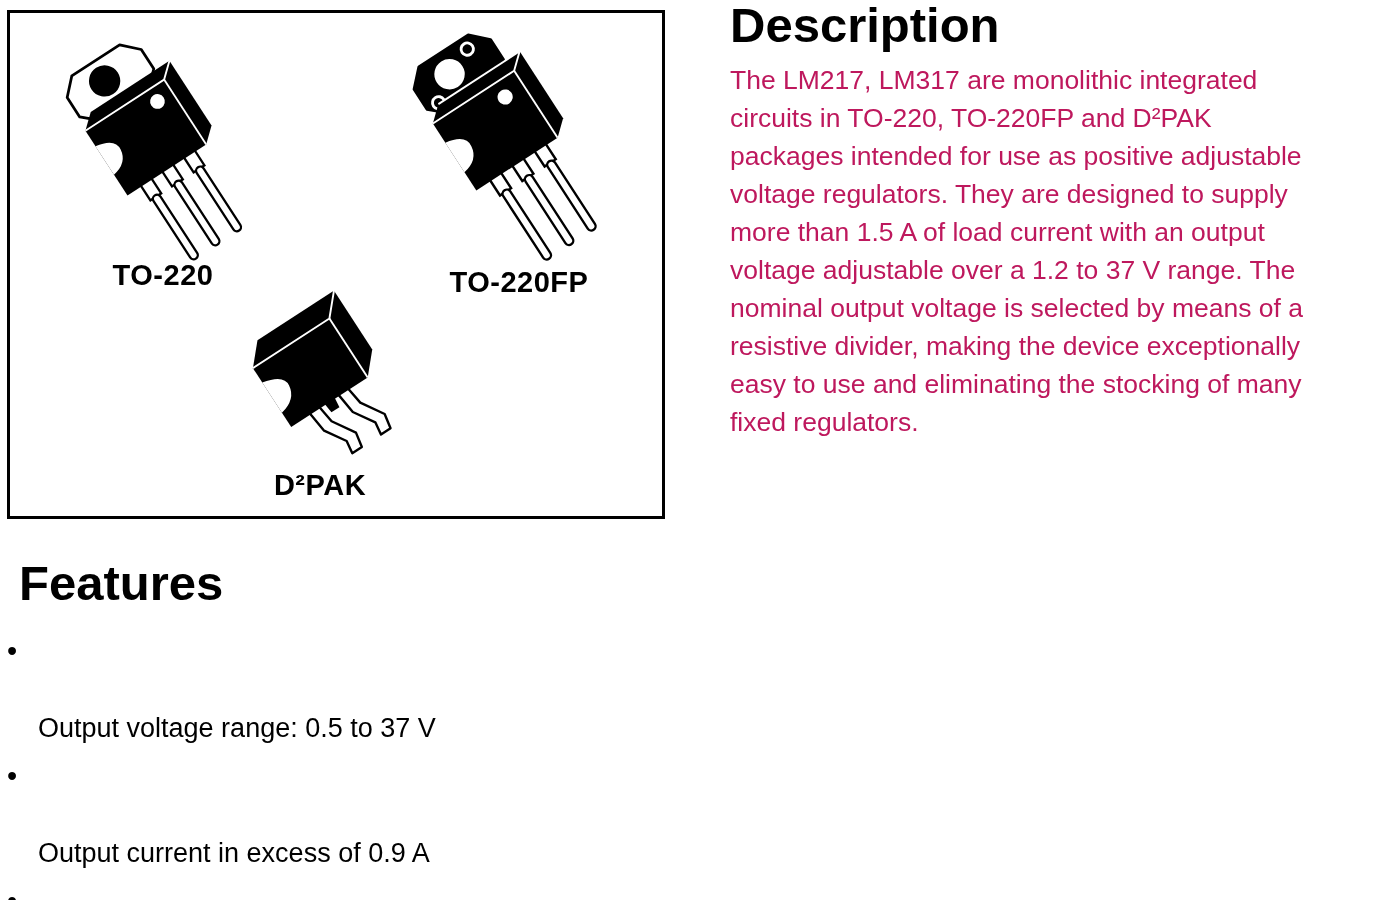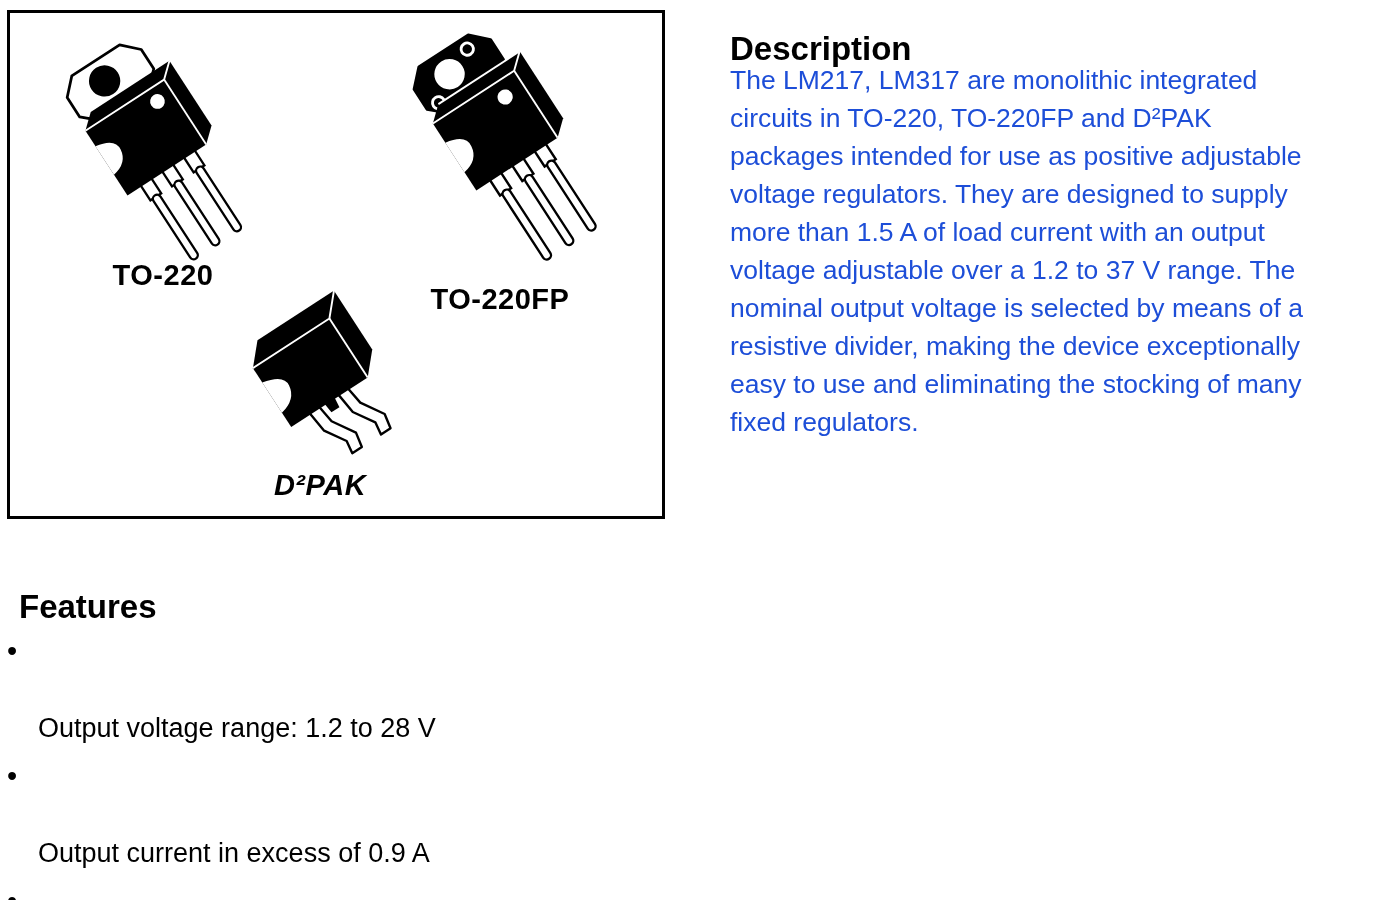--- a/index.html
+++ b/index.html
@@ -29,35 +29,34 @@
     text-align: center;
     font-size: 29px;
     font-weight: bold;
     letter-spacing: 0.5px;
     color: #000;
   }
 
   
   .description { position: absolute; left: 730px; top: 0; width: 651px; }
   .section-heading {
-    font-size: 33px;
+    font-size: 49px;
     font-weight: bold;
     line-height: 46px;
     color: #000;
-    margin-top: 24px;
   }
   .description .section-heading { position: absolute; left: 0; top: 2px; }
   .description-body {
     position: absolute;
     left: 0; top: 61px;
     width: 651px;
     font-size: 26.5px;
     line-height: 38px;
     white-space: pre-line;
-    color: #1d4ed8;
+    color: #be185d;
   }
 
   
   .features-heading { position: absolute; left: 19px; top: 560px; }
   .features-list {
     position: absolute;
     left: 5px; top: 633px;
     width: 700px;
     list-style: none;
   }
@@ -126,38 +125,38 @@
         <g>
           <path d="M-3,58 L13,44 L115,44 L115,128 L99,142 L-3,142 Z" fill="#000000"></path>
           <path d="M13,44 L115,44" fill="none" stroke="#ffffff" stroke-width="2"></path>
           <path d="M-3,58 L99,58 L115,44" fill="none" stroke="#ffffff" stroke-width="2"></path>
           <path d="M99,58 L99,142" fill="none" stroke="#ffffff" stroke-width="2"></path>
           <circle cx="76" cy="76" r="8" fill="#ffffff"></circle>
           <path d="M-3,82 Q20,86 18,100 Q16,116 -3,119 Z" fill="#ffffff"></path>
         </g>
       </g>
     </svg>
-    <div class="pkg-label" style="left:390px; top:253px;margin-top:17px;">TO-220FP</div>
+    <div class="pkg-label" style="left:409px; top:253px;">TO-220FP</div>
 
     <svg class="pkg-svg" style="left:208px; top:278px;" width="215" height="186" viewBox="0 0 215 186">
       <g transform="translate(108,92) rotate(-33) scale(0.95) translate(-56,-85)">
         <g>
           <path d="M42,96 L56,96 L54,114 L44,114 Z" fill="#000000"></path>
           <path d="M24,100 L36,100 L39,122 L54,146 L51,162 L39,162 L41,148 L27,126 Z" fill="#ffffff" stroke="#000000" stroke-width="2.5" stroke-linejoin="round"></path>
           <path d="M60,100 L72,100 L75,122 L90,146 L87,162 L75,162 L77,148 L63,126 Z" fill="#ffffff" stroke="#000000" stroke-width="2.5" stroke-linejoin="round"></path>
         </g>
         <g>
           <path d="M0,30 L20,8 L116,8 L116,82 L96,104 L0,104 Z" fill="#000000"></path>
           <path d="M0,30 L96,30 L116,8" fill="none" stroke="#ffffff" stroke-width="2"></path>
           <path d="M96,30 L96,104" fill="none" stroke="#ffffff" stroke-width="2"></path>
           <path d="M0,48 Q24,53 22,66 Q20,82 0,86 Z" fill="#ffffff"></path>
         </g>
       </g>
     </svg>
-    <div class="pkg-label" style="left:210px; top:456px;font-style:italic;">D²PAK</div>
+    <div class="pkg-label" style="left:210px; top:456px;">D²PAK</div>
 
   </section>
 
   <section class="description">
     <h1 class="section-heading">Description</h1>
     <p class="description-body">The LM217, LM317 are monolithic integrated
 circuits in TO-220, TO-220FP and D²PAK
 packages intended for use as positive adjustable
 voltage regulators. They are designed to supply
 more than 1.5 A of load current with an output
@@ -166,21 +165,21 @@
 resistive divider, making the device exceptionally
 easy to use and eliminating the stocking of many
 fixed regulators.</p>
   </section>
 
   <section>
     <h1 class="section-heading features-heading">Features</h1>
     <ul class="features-list">
       <li class="feature-item">
         <span class="bullet">•</span>
-        <span class="feature-text">Output voltage range: 1.2 to 28 V</span>
+        <span class="feature-text">Output voltage range: 0.5 to 37 V</span>
       </li>
       <li class="feature-item">
         <span class="bullet">•</span>
         <span class="feature-text">Output current in excess of 0.9 A</span>
       </li>
       <li class="feature-item">
         <span class="bullet">•</span>
         
       </li>
 

